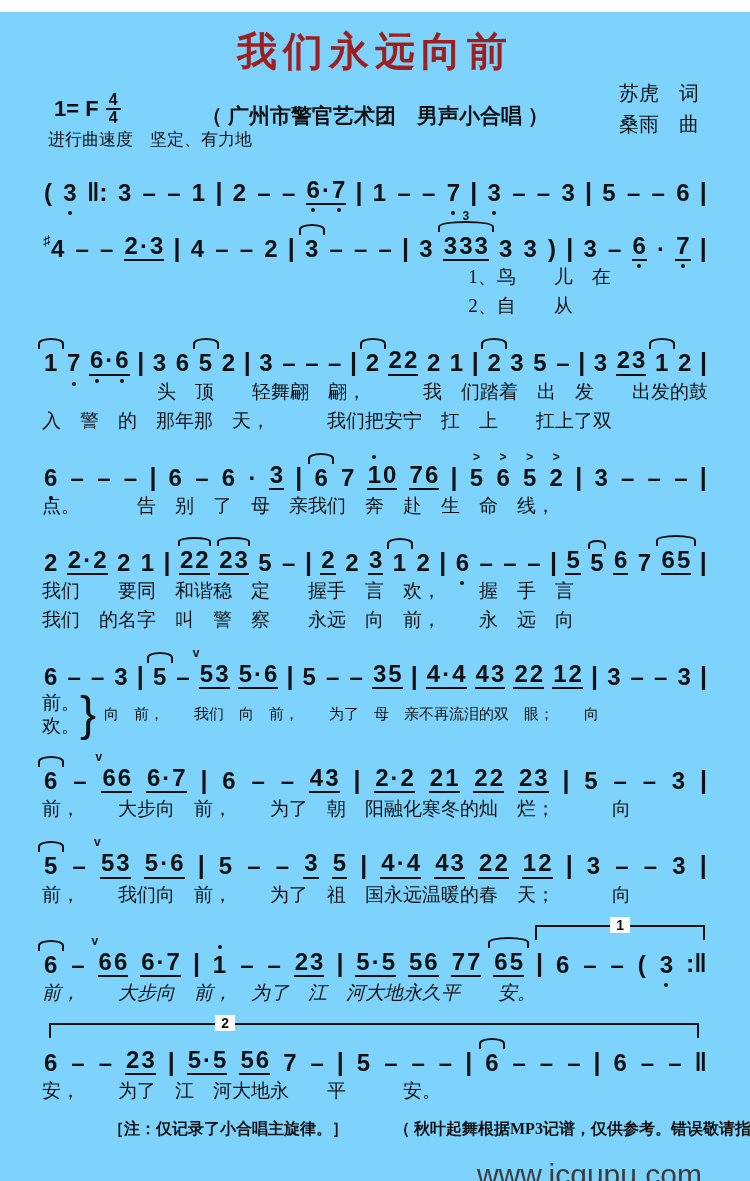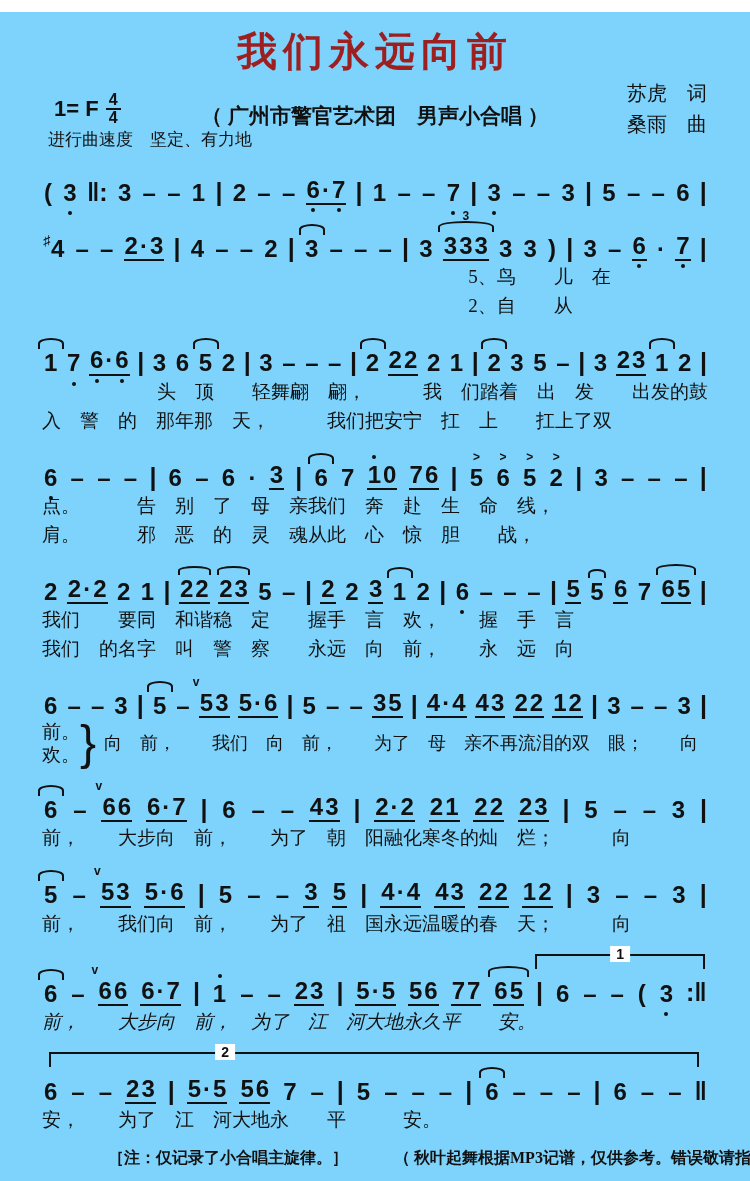--- a/index.html
+++ b/index.html
@@ -4,21 +4,21 @@
 <style>
   html,body{margin:0;padding:0;background:#fff;}
   .page{width:750px;height:1181px;margin:12px auto;background:#7dd3fc;box-sizing:border-box;
         padding:8px 42px 0 42px;position:relative;overflow:hidden;
         font-family:"Liberation Sans",sans-serif;color:#111;display:flex;flex-direction:column;}
   
   .hdr{position:relative;height:142px;flex:none;}
   .title{margin:4px 0 0;text-align:center;font-size:40px;font-weight:bold;color:var(--title-color,#9e1f1f);
          letter-spacing:6px;font-family:"Liberation Serif",serif;}
   .subtitle{position:absolute;left:50%;transform:translateX(-50%);top:82px;font-size:21px;font-weight:bold;white-space:nowrap;}
-  .credits{position:absolute;right:1px;top:58px;font-size:20px;line-height:31px;text-align:center;}
+  .credits{position:absolute;right:9px;top:58px;font-size:20px;line-height:31px;text-align:center;}
   .keysig{position:absolute;left:12px;top:72px;font-size:22px;font-weight:bold;display:flex;align-items:center;gap:7px;}
   .frac{display:inline-flex;flex-direction:column;}
   .frac .fi{display:block;font-style:normal;font-weight:bold;font-size:16px;line-height:16px;text-align:center;padding:0 3px;}
   .frac .fi:first-child{border-bottom:2px solid #111;}
   .tempo{position:absolute;left:6px;top:108px;font-size:17px;font-weight:normal;}
   
   .score{flex:1 1 auto;}
   .system{position:relative;margin:0 0 13px;}
   .notes{display:flex;justify-content:space-between;align-items:flex-end;padding-top:15px;}
   .notes.pad{padding-top:28px;}
@@ -35,21 +35,21 @@
   .trip3{position:absolute;top:-24px;left:50%;transform:translateX(-50%);font-size:12px;font-weight:bold;}
   .accent{position:absolute;top:-15px;left:50%;transform:translateX(-50%);font-size:12px;font-weight:bold;}
   .breath{position:absolute;top:-15px;left:-5px;font-size:12px;font-weight:bold;}
   .bar{font-weight:bold;font-size:25px;padding:0 1px;line-height:1.05;}
   .ending{position:absolute;top:4px;height:13px;border-top:2px solid #111;border-left:2px solid #111;border-right:2px solid #111;}
   .elabel{position:absolute;top:-10px;transform:translateX(-50%);background:#fff;padding:0 6px;font-weight:bold;font-size:14px;}
   .lyrics{font-size:19px;line-height:26px;white-space:pre;font-family:"Liberation Serif",serif;margin-top:3px;}
   .stackrow{display:flex;align-items:center;margin-top:2px;}
   .stack{font-size:19px;line-height:23px;font-family:"Liberation Serif",serif;white-space:pre;}
   .brace{font-size:48px;font-weight:400;line-height:46px;margin:0 8px 0 0;}
-  .stacktext{font-size:18px;font-family:"Liberation Serif",serif;white-space:pre;}
+  .stacktext{font-size:15px;font-family:"Liberation Serif",serif;white-space:pre;}
   
   .footnotes{display:flex;justify-content:flex-start;gap:46px;padding-left:66px;font-size:16px;font-weight:bold;
              font-family:"Liberation Serif",serif;margin-top:2px;white-space:pre;flex:none;}
   .watermark{text-align:right;font-size:30px;color:var(--wm-color,#3c3c3c);padding:18px 6px 10px 0;flex:none;
              font-family:"Liberation Sans",sans-serif;}
 </style>
 </head>
 <body>
 
 <div class="page">
@@ -313,21 +313,21 @@
               <span class="ch">·</span>
             </span>
           </span>
           <span class="token">
             <span class="tbody u">
               <span class="ch">7<span class="dotb"></span></span>
             </span>
           </span>
           <span class="bar token">|</span>
         </div>
-        <div class="lyrics" style="padding-left: 64%;">5、鸟　　儿　在</div>
+        <div class="lyrics" style="padding-left: 64%;">1、鸟　　儿　在</div>
         <div class="lyrics" style="padding-left: 64%;">2、自　　从</div>
       </div>
       <div class="system">
         <div class="notes">
           <span class="token">
             <span class="tbody">
               <span class="ch">1</span>
             </span>
             <span class="arc"></span>
           </span>
@@ -573,21 +573,20 @@
             </span>
           </span>
           <span class="token">
             <span class="tbody">
               <span class="ch">–</span>
             </span>
           </span>
           <span class="bar token">|</span>
         </div>
         <div class="lyrics" style="padding-left: 0%;">点。　　　告　别　了　母　亲我们　奔　赴　生　命　线，</div>
-        <div class="lyrics" style="padding-left: 0%;">肩。　　　邪　恶　的　灵　魂从此　心　惊　胆　　战，</div>
       </div>
       <div class="system">
         <div class="notes">
           <span class="token">
             <span class="tbody">
               <span class="ch">2</span>
             </span>
           </span>
           <span class="token">
             <span class="tbody u">

